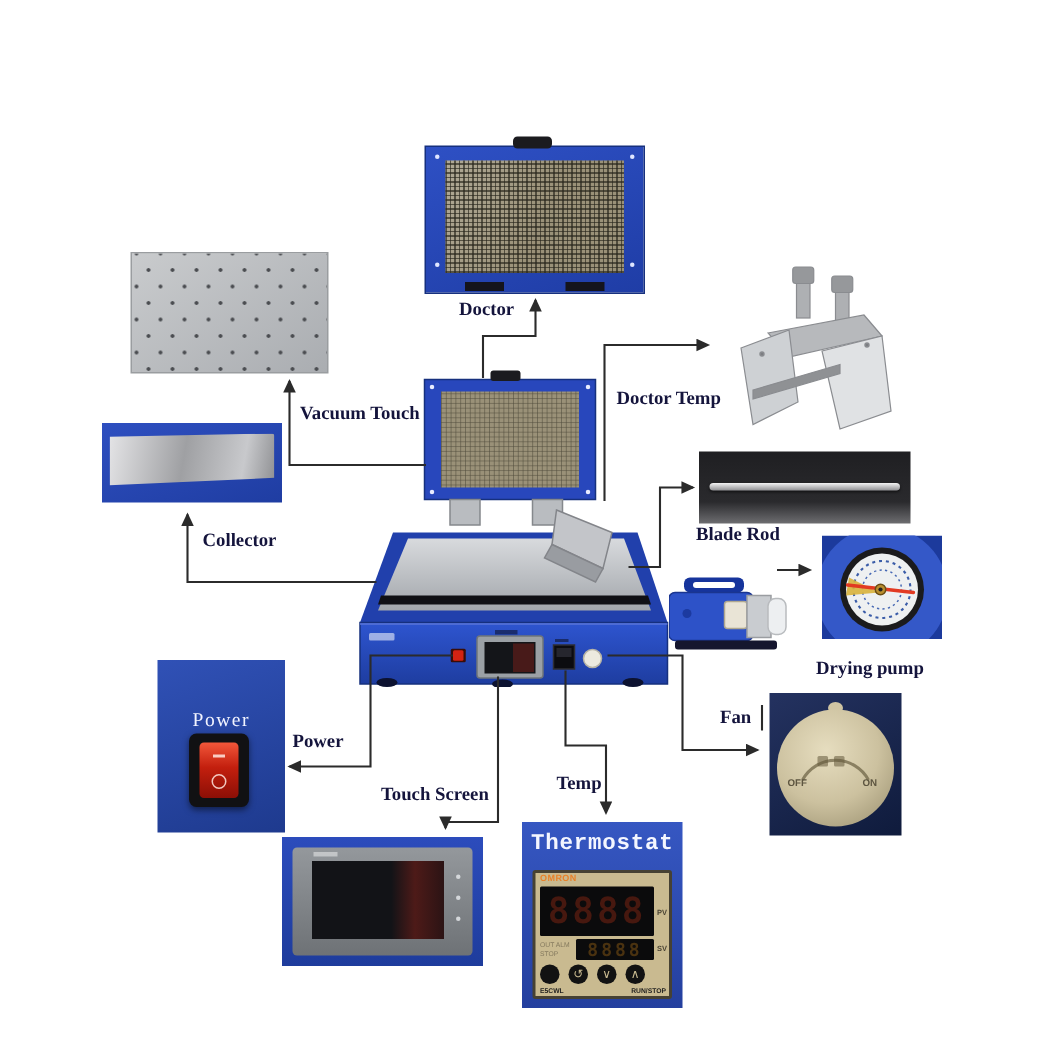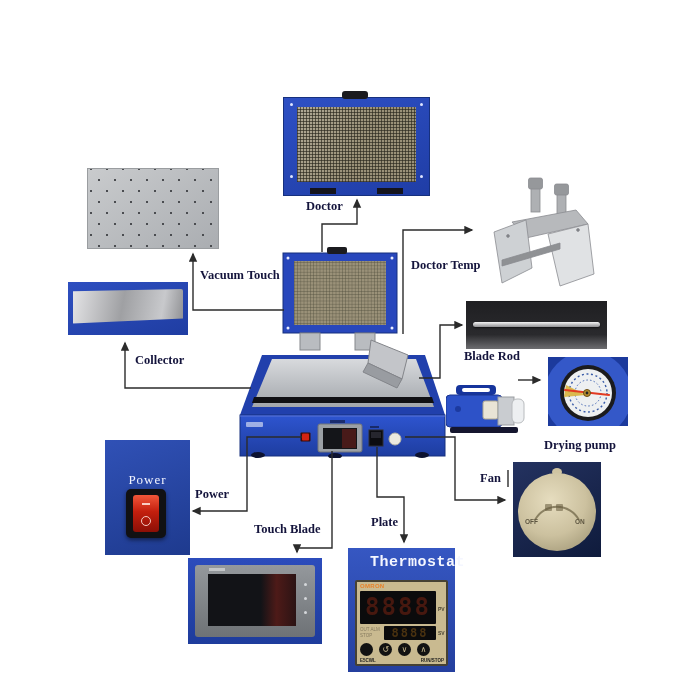--- a/index.html
+++ b/index.html
@@ -51,21 +51,21 @@
           background:linear-gradient(#2c4cbc,#1e3c9c);}
   .touchp .bezel{position:absolute;left:7px;top:7px;right:7px;bottom:7px;border-radius:3px;
     background:linear-gradient(#94989c,#6e7276);}
   .touchp .scr{position:absolute;left:13px;top:9px;width:88px;height:52px;background:#121317;
     background-image:linear-gradient(90deg,rgba(0,0,0,0) 60%,rgba(150,35,25,.45) 78%,rgba(90,20,15,.35));}
   .touchp .dot{position:absolute;right:8px;width:3px;height:3px;border-radius:50%;background:#d4d7da;}
   .touchp .logo{position:absolute;left:14px;top:3px;width:16px;height:3px;background:rgba(255,255,255,.45);}
   
   .thermo{left:348px;top:548px;width:107px;height:124px;background:linear-gradient(#3657c2,#243f9e);}
   .thermo .ttl{position:absolute;top:6px;width:100%;text-align:center;color:#f4f6ff;
-    font-family:"Liberation Mono",monospace;font-weight:bold;font-size:15px;letter-spacing:.5px;padding-left:16px;}
+    font-family:"Liberation Mono",monospace;font-weight:bold;font-size:15px;letter-spacing:.5px;}
   .ctrl{position:absolute;left:7px;top:32px;width:93px;height:86px;background:#c9ba90;
     border:2px solid #464133;border-radius:2px;box-sizing:border-box;}
   .ctrl .omron{position:absolute;left:3px;top:1px;font-size:6px;font-weight:bold;color:#e8822a;
     font-family:"Liberation Sans",sans-serif;letter-spacing:.3px;}
   .ctrl .pvdisp{position:absolute;left:3px;top:9px;width:76px;height:33px;background:#0b0b0c;border-radius:1px;
     color:#47180f;font-family:"DejaVu Sans Mono",monospace;font-weight:bold;font-size:24px;
     letter-spacing:2px;text-align:center;line-height:33px;}
   .ctrl .svdisp{position:absolute;left:27px;top:44px;width:52px;height:14px;background:#0b0b0c;border-radius:1px;
     color:#4a3210;font-family:"DejaVu Sans Mono",monospace;font-weight:bold;font-size:12px;
     letter-spacing:2px;text-align:center;line-height:14px;}
@@ -259,22 +259,22 @@
     </div>
   </div>
 
   <div class="lbl" style="left:306px;top:199px">Doctor</div>
   <div class="lbl" style="left:200px;top:268px">Vacuum Touch</div>
   <div class="lbl" style="left:411px;top:258px">Doctor Temp</div>
   <div class="lbl" style="left:135px;top:353px">Collector</div>
   <div class="lbl" style="left:464px;top:349px">Blade Rod</div>
   <div class="lbl" style="left:544px;top:438px">Drying pump</div>
   <div class="lbl" style="left:195px;top:487px">Power</div>
-  <div class="lbl" style="left:254px;top:522px">Touch Blade</div>
-  <div class="lbl" style="left:371px;top:515px">Plate</div>
+  <div class="lbl" style="left:254px;top:522px">Touch Screen</div>
+  <div class="lbl" style="left:371px;top:515px">Temp</div>
   <div class="lbl" style="left:480px;top:471px">Fan</div>
 
   <svg class="svgabs" width="700" height="700" style="pointer-events:none">
     <defs>
       <marker id="ah" markerWidth="8" markerHeight="8" refX="5.5" refY="3" orient="auto">
         <path d="M0 0 L6.5 3 L0 6 Z" fill="#2b2b2b"></path>
       </marker>
     </defs>
     <g fill="none" stroke="#2b2b2b" stroke-width="1.4">
       <polyline points="322,252 322,224 357,224 357,200" marker-end="url(#ah)"></polyline>

